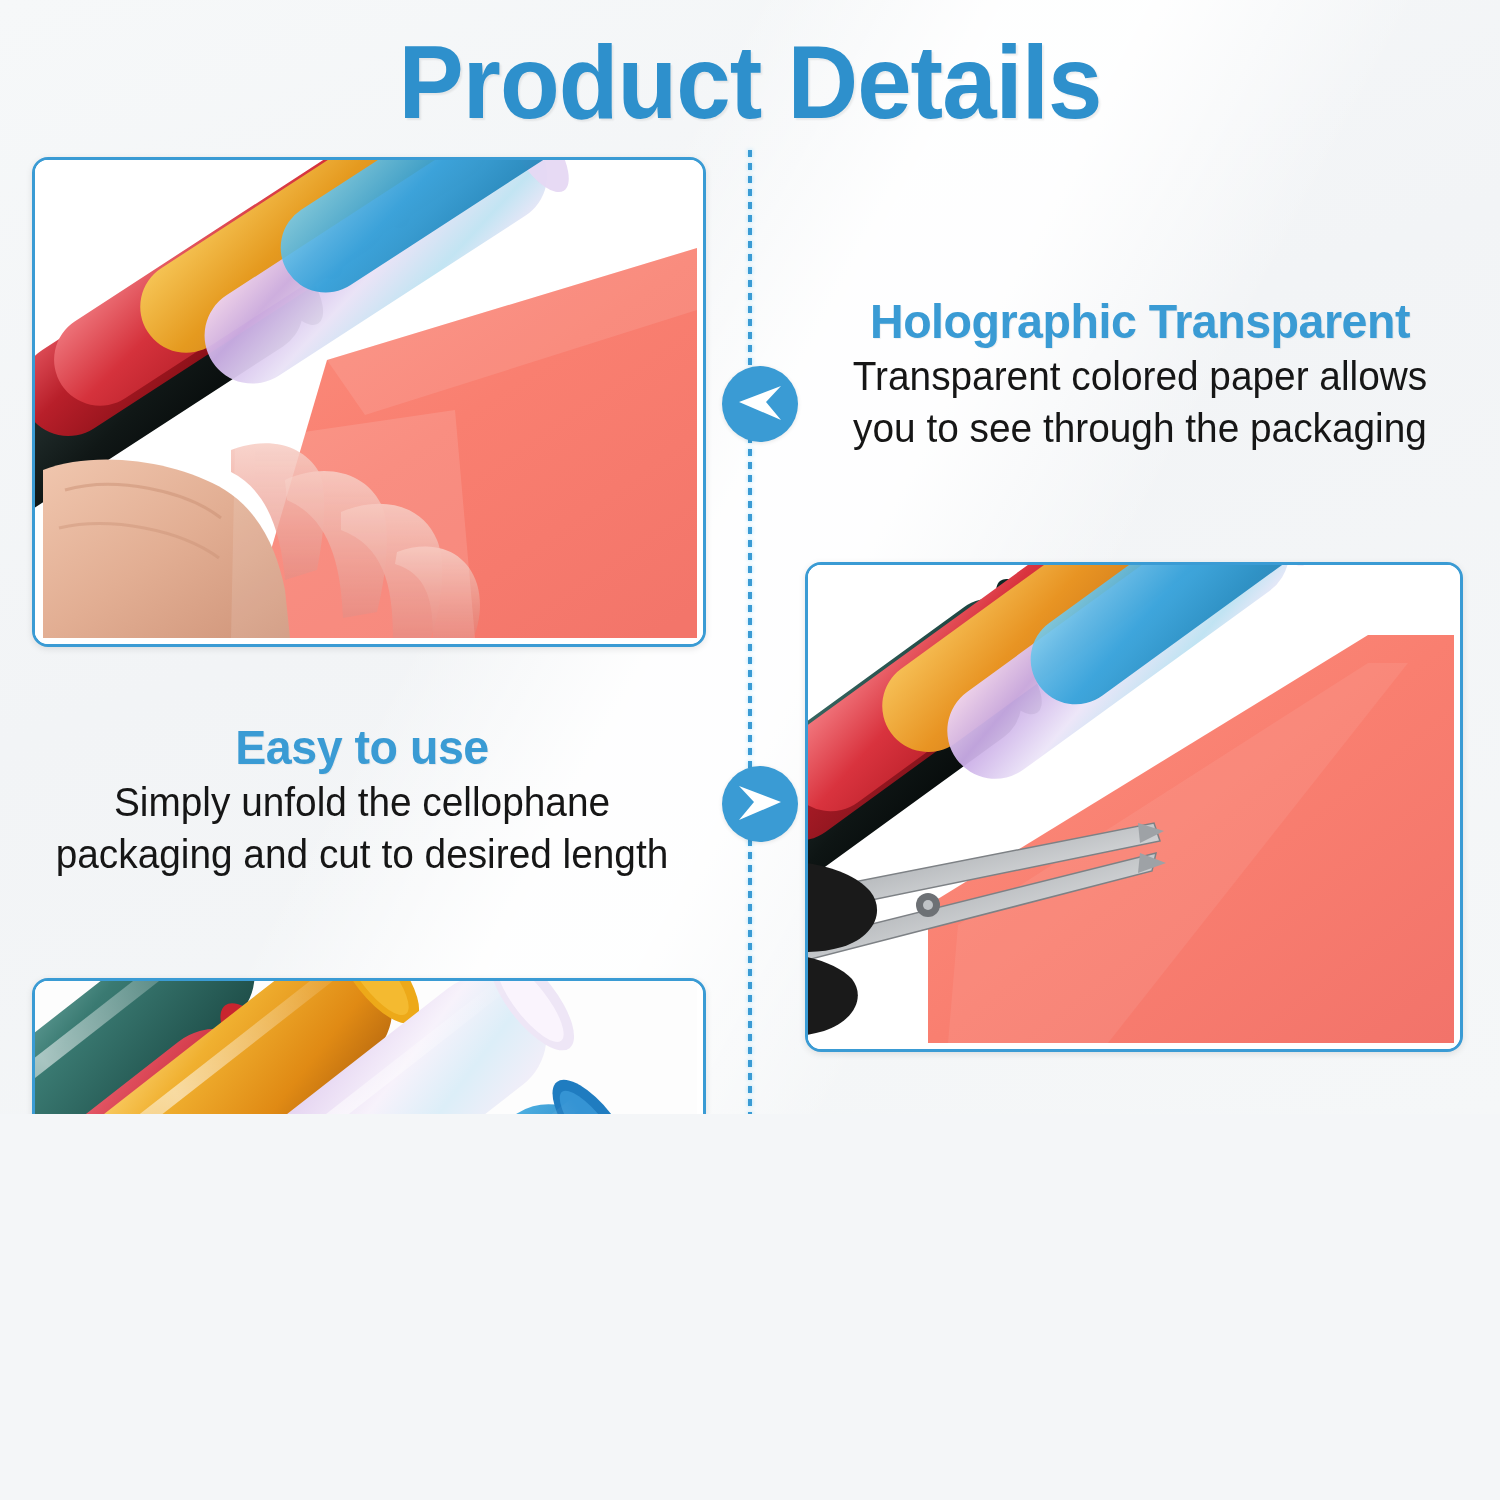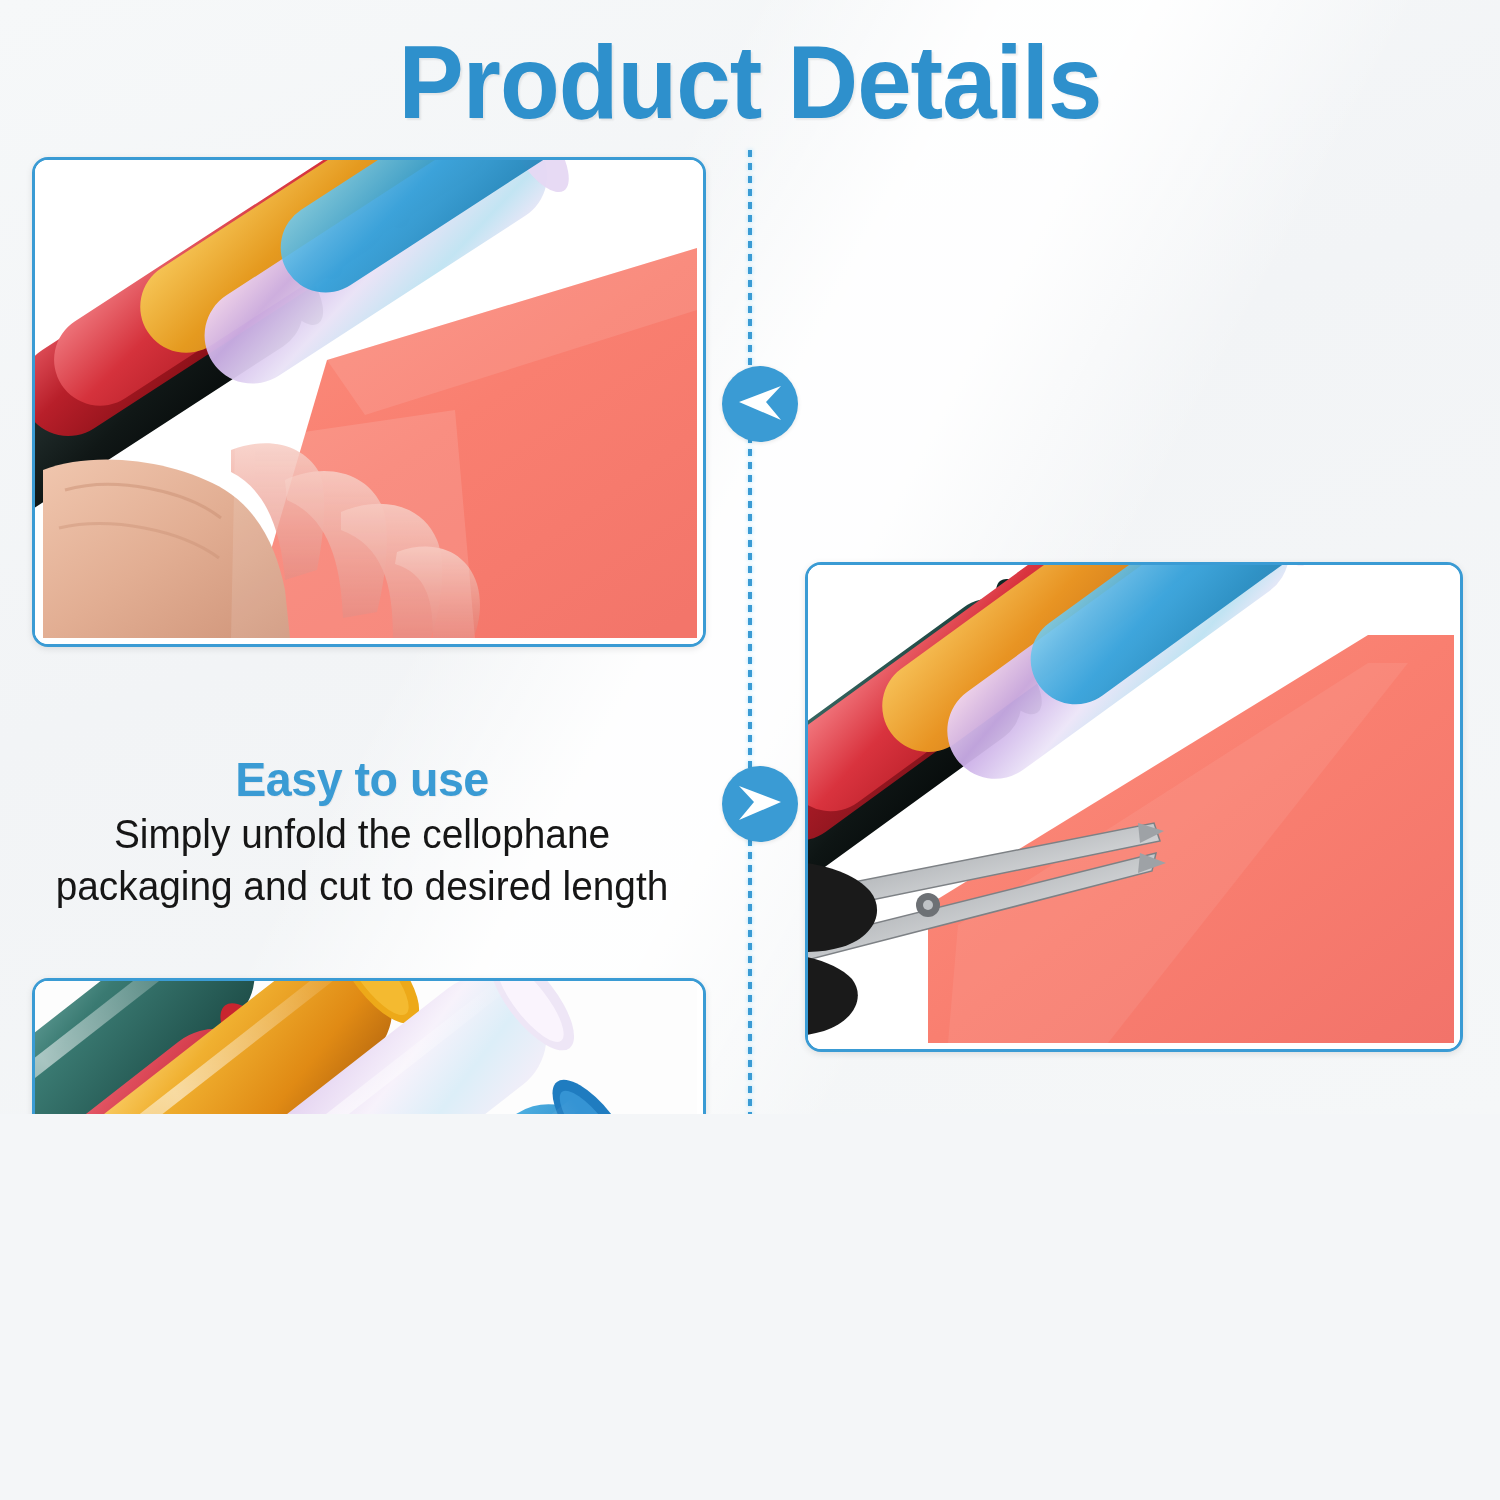--- a/index.html
+++ b/index.html
@@ -83,21 +83,21 @@
     white-space:nowrap;
     text-shadow:1px 1px 1px rgba(0,0,0,0.06);
   }
   .txt-body{
     font-size:40px;color:#161616;line-height:52px;
     transform:scaleX(0.97);transform-origin:center;
     white-space:nowrap;
   }
   .block{position:absolute;text-align:center;}
   #text-block-1{left:790px;top:292px;width:700px;}
-  #text-block-2{left:22px;top:750px;width:680px;}
+  #text-block-2{left:22px;top:718px;width:680px;}
   #text-block-3{left:782px;top:1148px;width:700px;}
   #text-block-1 .txt-head{text-align:center;}
 </style>
 </head>
 <body>
 
 <div class="page">
 
   <div class="title">Product Details</div>
 
@@ -203,20 +203,25 @@
           <path d="M196 290 C 232 276, 268 284, 284 312 C 292 330, 290 370, 282 410 L250 420 C 246 372, 232 330, 196 312 Z" fill="url(#p1fing)"></path>
           <path d="M250 320 C 290 302, 330 312, 346 344 C 356 366, 352 412, 342 452 L308 458 C 306 404, 294 358, 252 340 Z" fill="url(#p1fing)"></path>
           <path d="M306 352 C 348 334, 388 346, 402 380 C 412 404, 406 446, 396 478 L358 478 C 358 424, 348 386, 306 370 Z" fill="url(#p1fing)"></path>
           <path d="M362 392 C 400 378, 432 392, 442 424 C 448 444, 444 466, 438 478 L398 478 C 398 440, 392 414, 360 404 Z" fill="url(#p1fing)"></path>
         </g>
         <path d="M200 282 L420 250 L440 478 L196 478 Z" fill="#ffffff" opacity="0.12"></path>
       </svg>
     </div>
   </div>
 
+  <div class="block" id="text-block-1">
+    <div class="txt-head">Holographic Transparent</div>
+    <div class="txt-body">Transparent colored paper allows</div>
+    <div class="txt-body">you to see through the packaging</div>
+  </div>
 
   <div class="marker" id="marker-1">
     <svg width="46" height="40" viewBox="0 0 46 40">
       <path d="M2 18 L44 2 L29 18 L44 36 Z" fill="#ffffff"></path>
     </svg>
   </div>
 
   <div class="card" id="photo-card-2">
     <div class="photo">
       <svg width="646" height="478" viewBox="0 0 646 478" preserveAspectRatio="none">

